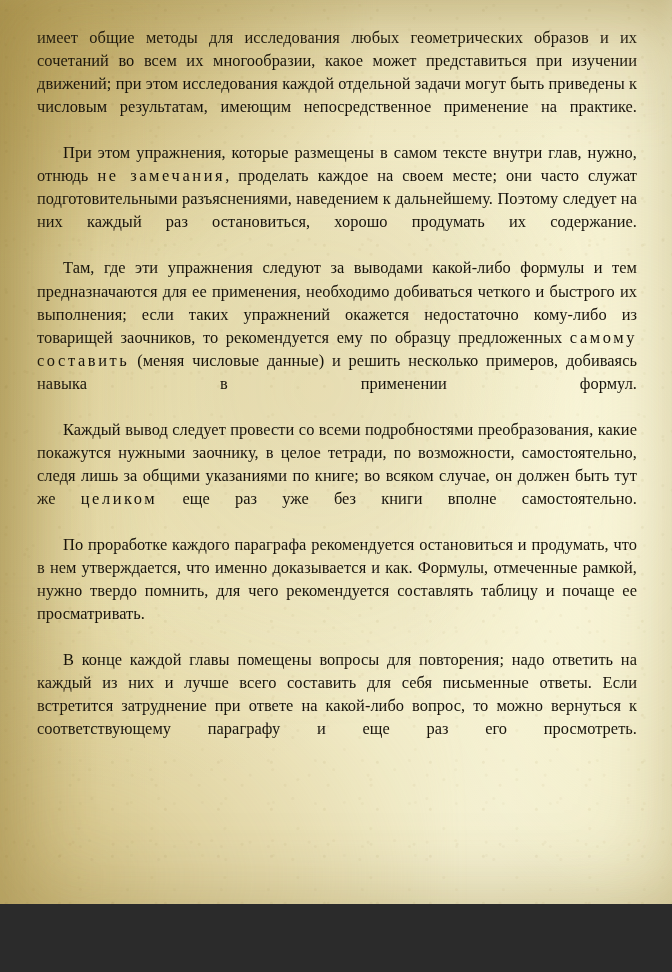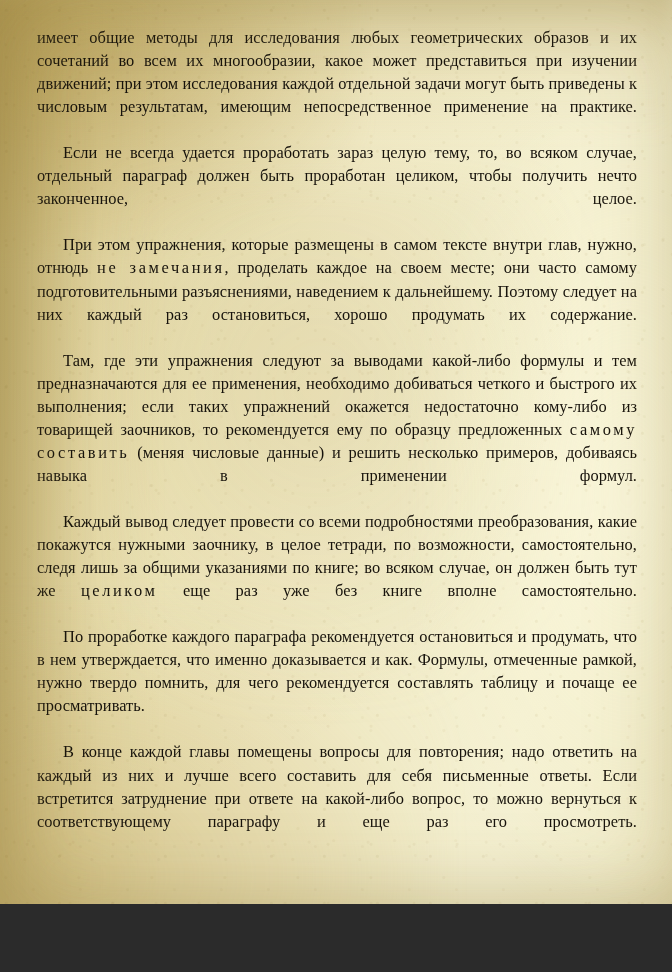--- a/index.html
+++ b/index.html
@@ -210,24 +210,23 @@
   <div class="stain-top-left"></div>
   <div class="stain-left-band"></div>
   <div class="stain-bottom-left"></div>
   <div class="stain-center-wash"></div>
   <div class="stain-right-light"></div>
   <div class="fiber-noise"></div>
   <div class="ink-soften"></div>
 
   <div class="textblock" id="textblock">
       <p class="cont"><span>имеет общие методы для исследования любых геометрических образов и их сочетаний во всем их многообразии, какое может представиться при изучении движений; при этом исследования каждой отдельной задачи могут быть приведены к числовым результатам, имеющим непосредственное применение на практике.</span></p>
-      <p><span>Если не всегда удается проработать зараз целую тему, то, во всяком случае, отдельный параграф должен быть проработан целиком, чтобы получить нечто законченное, целое.</span></p>
-      <p><span>При этом упражнения, которые размещены в самом тексте внутри глав, нужно, отнюдь </span><span class="spaced">не замечания</span><span>, проделать каждое на своем месте; они часто самому подготовительными разъяснениями, наведением к дальнейшему. Поэтому следует на них каждый раз остановиться, хорошо продумать их содержание.</span></p>
+      <p><span>При этом упражнения, которые размещены в самом тексте внутри глав, нужно, отнюдь </span><span class="spaced">не замечания</span><span>, проделать каждое на своем месте; они часто служат подготовительными разъяснениями, наведением к дальнейшему. Поэтому следует на них каждый раз остановиться, хорошо продумать их содержание.</span></p>
       <p><span>Там, где эти упражнения следуют за выводами какой-либо формулы и тем предназначаются для ее применения, необходимо добиваться четкого и быстрого их выполнения; если таких упражнений окажется недостаточно кому-либо из товарищей заочников, то рекомендуется ему по образцу предложенных </span><span class="spaced">самому составить</span><span> (меняя числовые данные) и решить несколько примеров, добиваясь навыка в применении формул.</span></p>
-      <p><span>Каждый вывод следует провести со всеми подробностями преобразования, какие покажутся нужными заочнику, в целое тетради, по возможности, самостоятельно, следя лишь за общими указаниями по книге; во всяком случае, он должен быть тут же </span><span class="spaced">целиком</span><span> еще раз уже без книге вполне самостоятельно.</span></p>
+      <p><span>Каждый вывод следует провести со всеми подробностями преобразования, какие покажутся нужными заочнику, в целое тетради, по возможности, самостоятельно, следя лишь за общими указаниями по книге; во всяком случае, он должен быть тут же </span><span class="spaced">целиком</span><span> еще раз уже без книги вполне самостоятельно.</span></p>
       <p><span>По проработке каждого параграфа рекомендуется остановиться и продумать, что в нем утверждается, что именно доказывается и как. Формулы, отмеченные рамкой, нужно твердо помнить, для чего рекомендуется составлять таблицу и почаще ее просматривать.</span></p>
       <p><span>В конце каждой главы помещены вопросы для повторения; надо ответить на каждый из них и лучше всего составить для себя письменные ответы. Если встретится затруднение при ответе на какой-либо вопрос, то можно вернуться к соответствующему параграфу и еще раз его просмотреть.</span></p>
     </div>
 
   <div class="pagenum">8</div>
 
   <div class="vignette"></div>
 </div>
 
 </body></html>

